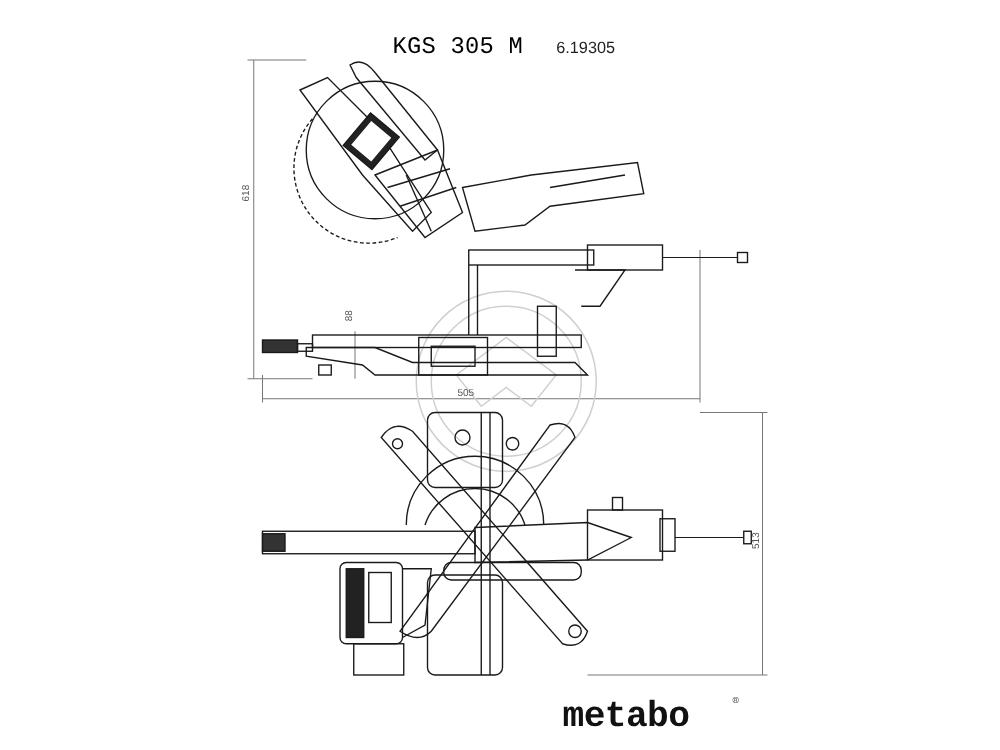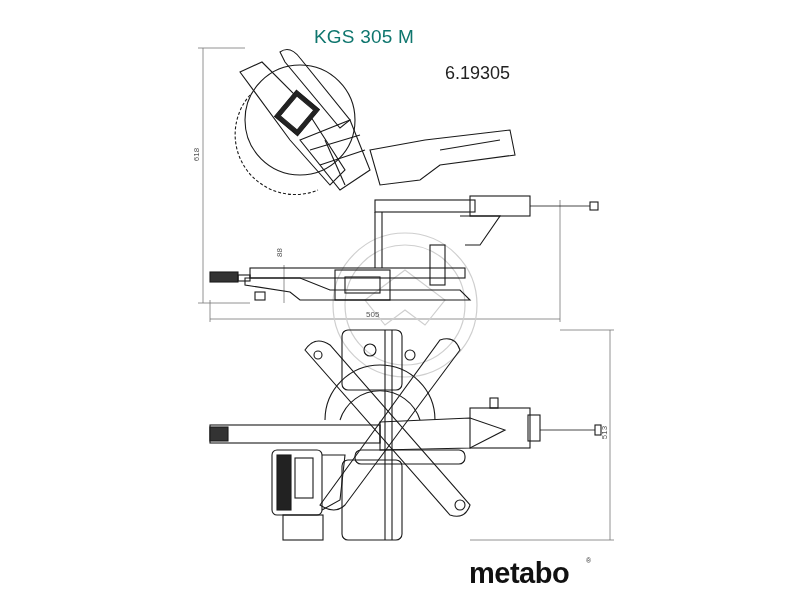--- a/index.html
+++ b/index.html
@@ -1,22 +1,22 @@
 <!DOCTYPE html>
 <html><head>
 <meta charset="utf-8">
 <style>
   html,body{margin:0;padding:0;background:#fff;}
   body{width:800px;height:600px;position:relative;overflow:hidden;font-family:"Liberation Sans",sans-serif;color:#111;}
-  .title{position:absolute;top:26px;left:314px;font-size:19px;color:#0f766e;letter-spacing:0.2px;}
-  .code{position:absolute;top:30px;left:445px;font-size:18px;color:#222;margin-top:33px;}
+  .title{position:absolute;top:26px;left:314px;font-size:19px;color:#000000;letter-spacing:0.2px;font-family:Liberation Mono, monospace;}
+  .code{position:absolute;top:30px;left:445px;font-size:13px;color:#222;}
   .dim{position:absolute;font-size:8px;color:#555;}
   .dim-v{transform:rotate(-90deg);transform-origin:center;}
   svg.drawing{position:absolute;left:0;top:0;}
-  .logo{position:absolute;left:469px;top:557px;font-family:Liberation Sans, sans-serif;font-weight:bold;font-size:29px;color:#111;letter-spacing:-0.5px;}
+  .logo{position:absolute;left:450px;top:557px;font-family:Liberation Mono, monospace;font-weight:bold;font-size:29px;color:#111;letter-spacing:-0.5px;}
   .reg{position:absolute;left:586px;top:557px;font-size:7px;color:#333;}
 </style>
 </head>
 <body>
 
 <div class="title">KGS 305 M</div>
 <div class="code">6.19305</div>
 
 <svg class="drawing" width="800" height="600" viewBox="0 0 800 600">
 

